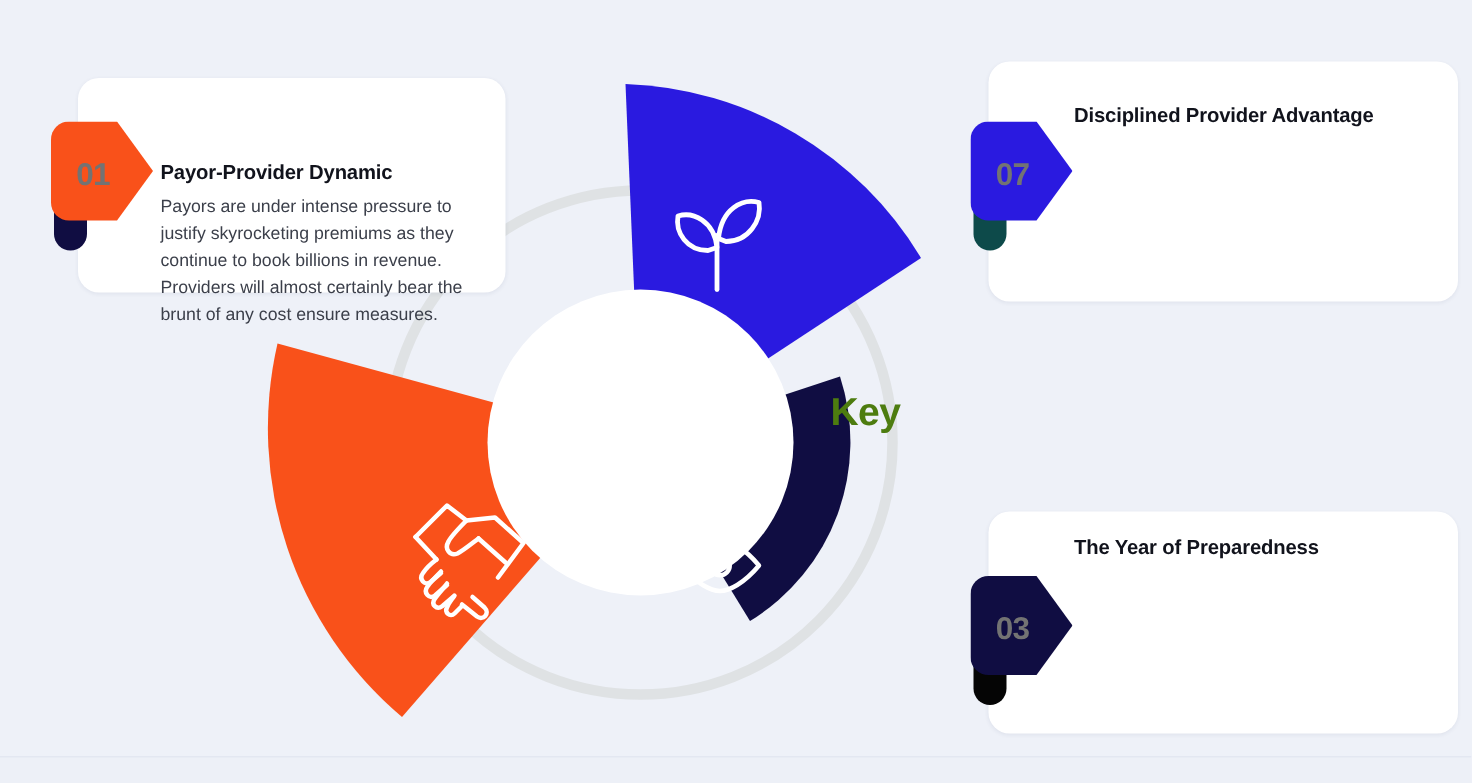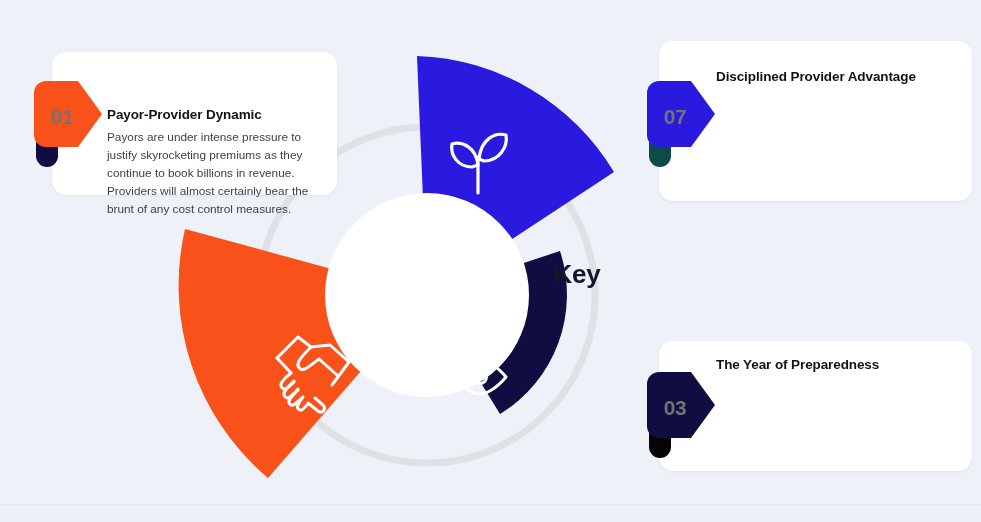--- a/index.html
+++ b/index.html
@@ -46,21 +46,21 @@
 
   .center-label {
     position: absolute;
     left: 327px;
     top: 225px;
     width: 200px;
     text-align: center;
     font-size: 26px;
     font-weight: bold;
     line-height: 1.1;
-    color: #0f172a;
+    color: #4d7c0f;
     letter-spacing: -0.3px;
   }
   .center-label span { display: block; }
 
   
   .card {
     position: absolute;
     background: #ffffff;
     border-radius: 14px;
     box-shadow: 0 1px 3px rgba(30,40,80,0.07);
@@ -123,23 +123,23 @@
   #card-1 { left: 52px; top: 52px; width: 285px; height: 143px; }
   #card-1 .card-text { left: 55px; top: 28px; width: 212px; margin-top: 27px; }
   #badge-1 { left: 34px; top: 81px; }
 
   
   #card-2 { left: 659px; top: 41px; width: 313px; height: 160px; }
   #card-2 .card-text { left: 57px; top: 28px; width: 245px; }
   #badge-2 { left: 647px; top: 81px; }
 
   
-  #card-3 { left: 659px; top: 341px; width: 313px; height: 130px; }
+  #card-3 { left: 659px; top: 341px; width: 313px; height: 148px; }
   #card-3 .card-text { left: 57px; top: 16px; width: 230px; }
-  #badge-3 { left: 647px; top: 372px; }
+  #badge-3 { left: 647px; top: 384px; }
 </style>
 </head>
 <body>
 
 <div id="slide">
 
   <div id="diagram">
     <svg width="560" height="470" viewBox="0 0 560 470" xmlns="http://www.w3.org/2000/svg">
 
       <circle cx="277" cy="260" r="168" fill="none" stroke="#dfe2e4" stroke-width="7"></circle>
@@ -189,21 +189,21 @@
     </svg>
 
     <div class="center-label">
       <span>Key</span>
     </div>
   </div>
 
   <div class="card" id="card-1">
     <div class="card-text">
       <p class="card-title">Payor-Provider Dynamic</p>
-      <p class="card-body">Payors are under intense pressure to justify skyrocketing premiums as they continue to book billions in revenue. Providers will almost certainly bear the brunt of any cost control measures.</p>
+      <p class="card-body">Payors are under intense pressure to justify skyrocketing premiums as they continue to book billions in revenue. Providers will almost certainly bear the brunt of any cost ensure measures.</p>
     </div>
   </div>
   <div class="badge-wrap" id="badge-1">
     <div class="badge-tail" style="background:#100d42;"></div>
     <svg class="badge-shape" viewBox="0 0 68 72" xmlns="http://www.w3.org/2000/svg">
       <path fill="#f9511a" d="M 12 0 L 44 0 L 68 33 L 44 66 L 12 66 A 12 12 0 0 1 0 54 L 0 12 A 12 12 0 0 1 12 0 Z"></path>
     </svg>
     <div class="badge-num">01</div>
   </div>
 

